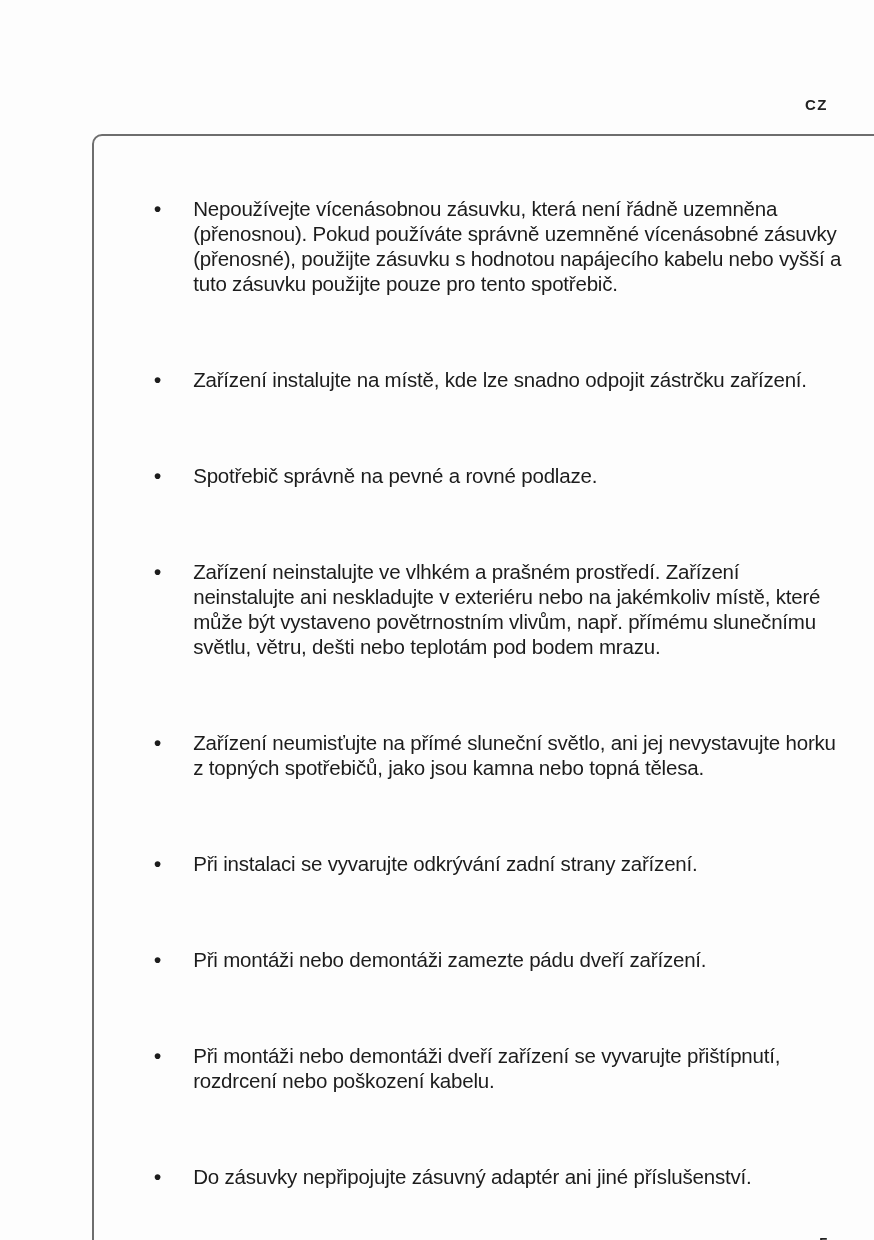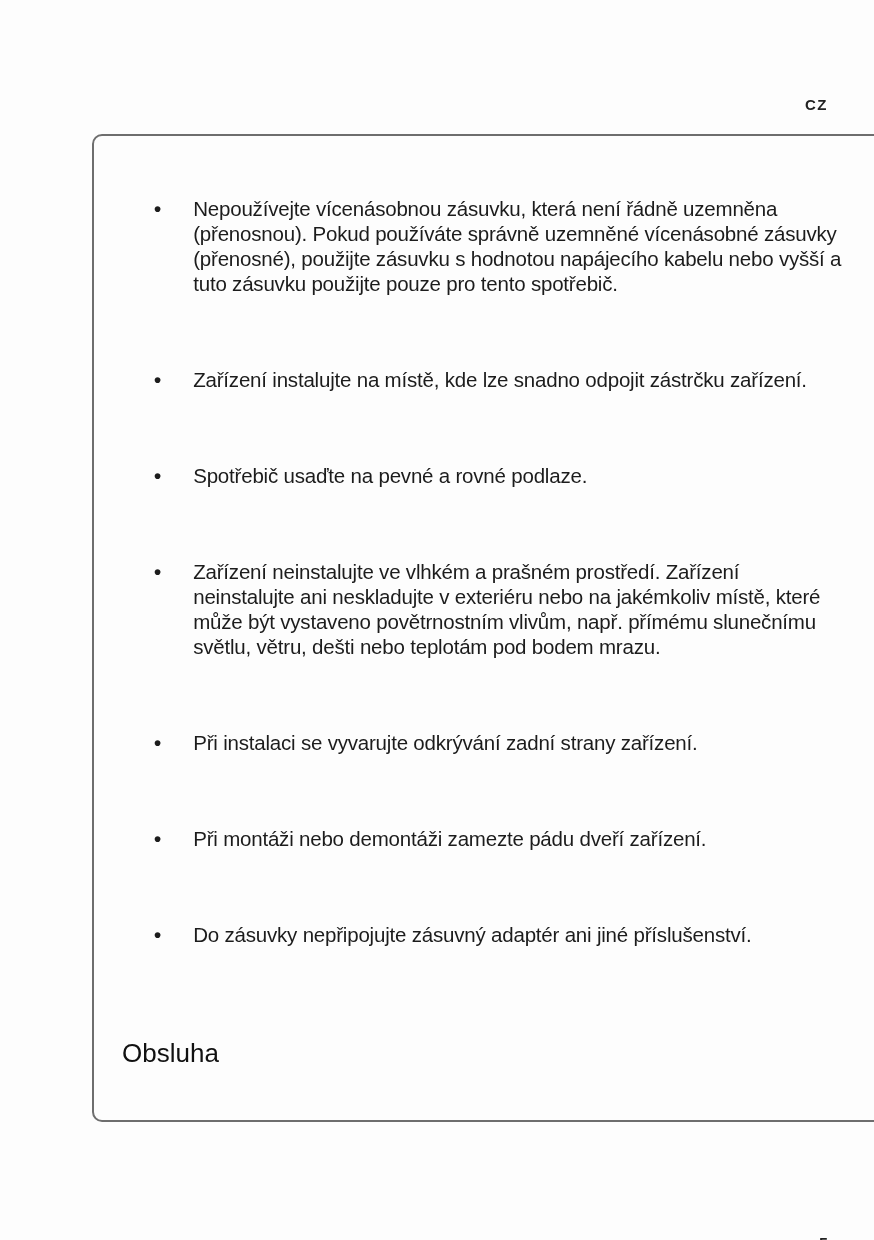--- a/index.html
+++ b/index.html
@@ -87,33 +87,41 @@
       <li>
         <span class="bullet"></span>
         <span class="item-text">Nepoužívejte vícenásobnou zásuvku, která není řádně uzemněna (přenosnou). Pokud používáte správně uzemněné vícenásobné zásuvky (přenosné), použijte zásuvku s hodnotou napájecího kabelu nebo vyšší a tuto zásuvku použijte pouze pro tento spotřebič.</span>
       </li>
       <li>
         <span class="bullet"></span>
         <span class="item-text">Zařízení instalujte na místě, kde lze snadno odpojit zástrčku zařízení.</span>
       </li>
       <li>
         <span class="bullet"></span>
-        <span class="item-text">Spotřebič usaďte na pevné a rovné podlaze.</span>
+        <span class="item-text">Spotřebič správně na pevné a rovné podlaze.</span>
       </li>
       <li>
         <span class="bullet"></span>
         <span class="item-text">Zařízení neinstalujte ve vlhkém a prašném prostředí. Zařízení neinstalujte ani neskladujte v exteriéru nebo na jakémkoliv místě, které může být vystaveno povětrnostním vlivům, např. přímému slunečnímu světlu, větru, dešti nebo teplotám pod bodem mrazu.</span>
+      </li>
+      <li>
+        <span class="bullet"></span>
+        <span class="item-text">Zařízení neumisťujte na přímé sluneční světlo, ani jej nevystavujte horku z topných spotřebičů, jako jsou kamna nebo topná tělesa.</span>
       </li>
       <li>
         <span class="bullet"></span>
         <span class="item-text">Při instalaci se vyvarujte odkrývání zadní strany zařízení.</span>
       </li>
       <li>
         <span class="bullet"></span>
         <span class="item-text">Při montáži nebo demontáži zamezte pádu dveří zařízení.</span>
+      </li>
+      <li>
+        <span class="bullet"></span>
+        <span class="item-text">Při montáži nebo demontáži dveří zařízení se vyvarujte přištípnutí, rozdrcení nebo poškození kabelu.</span>
       </li>
       <li>
         <span class="bullet"></span>
         <span class="item-text">Do zásuvky nepřipojujte zásuvný adaptér ani jiné příslušenství.</span>
       </li>
     </ul>
 
     <h2 class="section-heading">Obsluha</h2>
 
 

